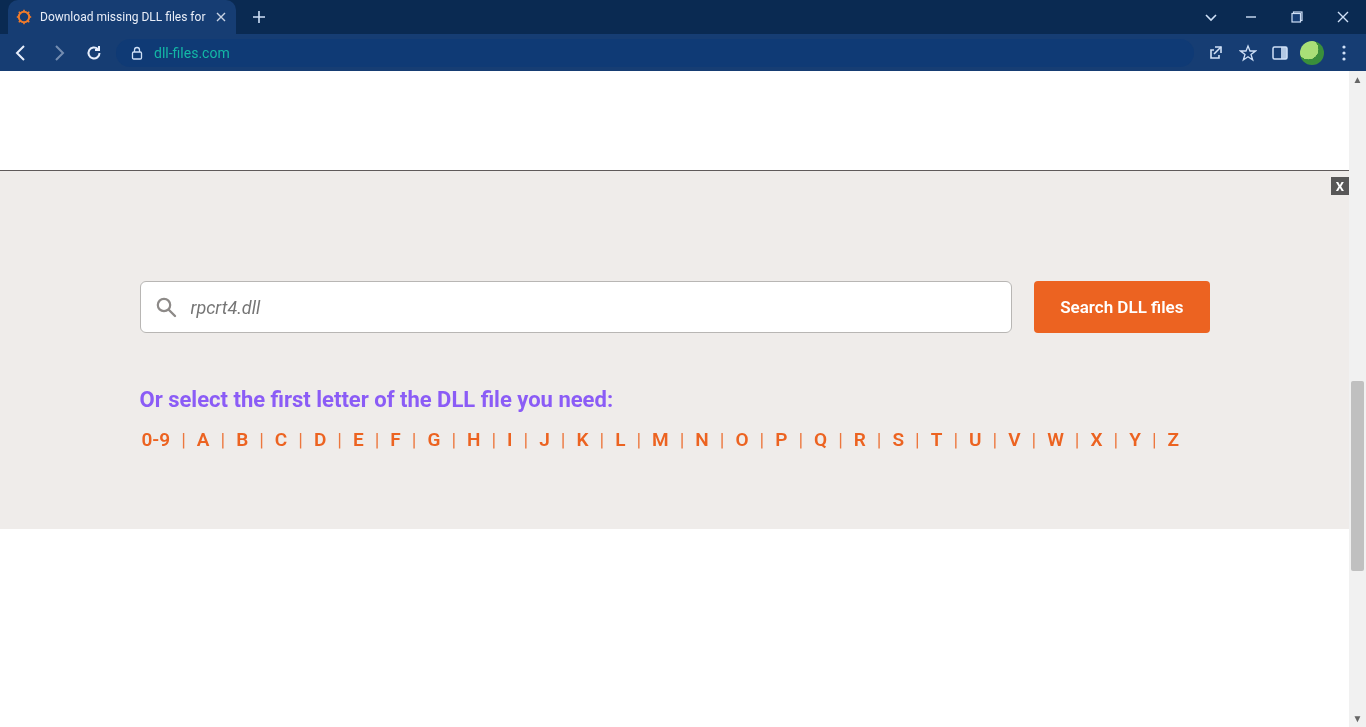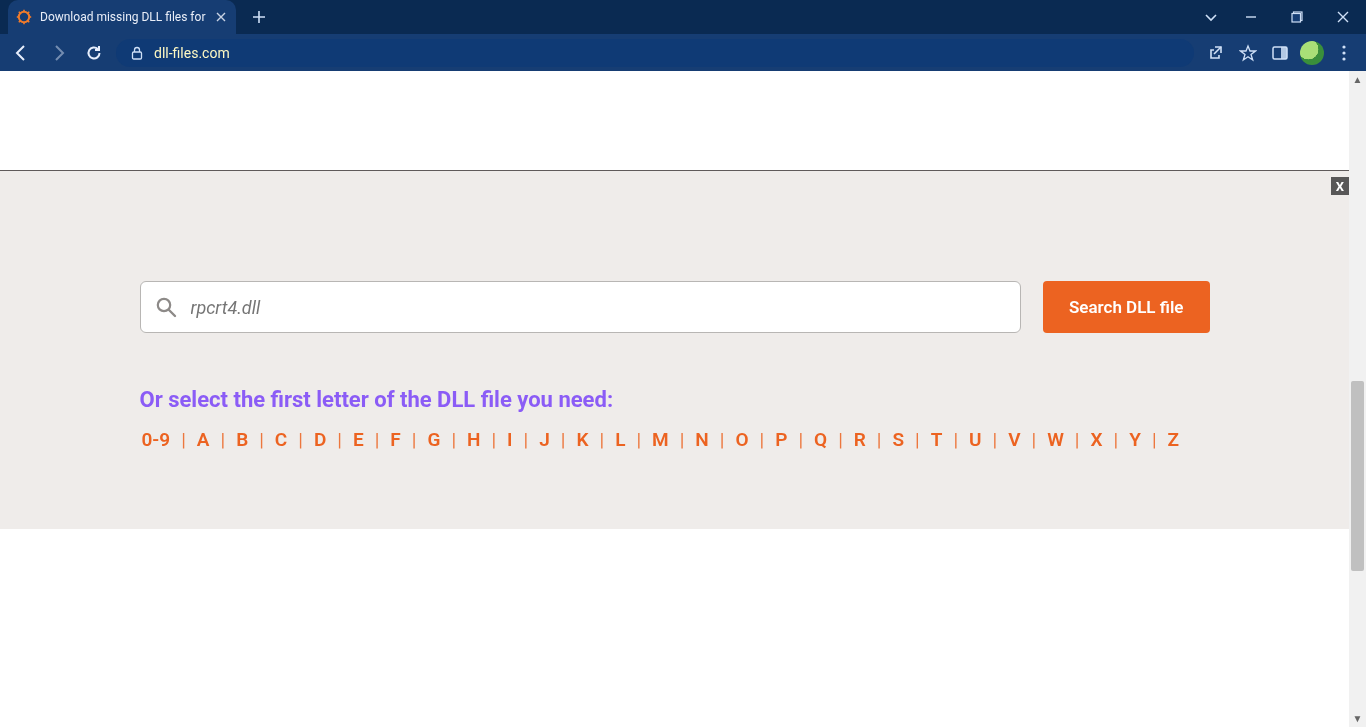--- a/index.html
+++ b/index.html
@@ -22,21 +22,21 @@
     .caret-btn, .wc { width: 46px; height: 34px; display:flex; align-items:center; justify-content:center; color:#cfe0f7; }
     .caret-btn { width:34px; }
 
     .addrbar {
       height: 37px; background: #163d73; display:flex; align-items:center; padding: 0 8px; gap: 8px;
     }
     .nav-btn { width: 28px; height: 28px; display:flex; align-items:center; justify-content:center; color:#cfe0f7; }
     .nav-btn.disabled { opacity: .45; }
     .url-field {
       flex: 1; height: 28px; background: #0f3a75; border-radius: 14px; display:flex; align-items:center;
-      padding: 0 14px; gap: 10px; color:#fef9c3; font-size: 14px;
+      padding: 0 14px; gap: 10px; color:#14b8a6; font-size: 14px;
     }
     .lock { width:14px; height:14px; display:flex; align-items:center; justify-content:center; }
     .profile { width: 24px; height:24px; border-radius:50%; background: radial-gradient(circle at 35% 35%, #a9df77 0 45%, #3a8f3b 46% 100%); }
     .right-icons { display:flex; align-items:center; gap: 4px; }
     .ext-ic, .menu-ic { width: 28px; height:28px; display:flex; align-items:center; justify-content:center; color:#cfe0f7; }
 
     
     .viewport {
       position: relative; height: calc(727px - 34px - 37px); background: #fff; overflow: hidden;
       display:flex; flex-direction:column;
@@ -217,21 +217,21 @@
       <div class="search-row">
         <div class="search-box">
           <span class="search-icon">
             <svg width="22" height="22" viewBox="0 0 22 22">
                 <circle cx="9" cy="9" r="6.2" fill="none" stroke="#8d8a88" stroke-width="2.2"></circle>
                 <path d="M14 14 L20 20" stroke="#8d8a88" stroke-width="2.4" stroke-linecap="round"></path>
               </svg>
           </span>
           <input class="search-input" placeholder="rpcrt4.dll" style="">
         </div>
-        <button class="search-btn">Search DLL file</button>
+        <button class="search-btn">Search DLL files</button>
       </div>
 
       <div class="letter-label">Or select the first letter of the DLL file you need:</div>
       <div class="letters" id="letters">
           <a class="letter">0-9</a>
           <span class="sep">|</span>
           <a class="letter">A</a>
           <span class="sep">|</span>
           <a class="letter">B</a>
           <span class="sep">|</span>

